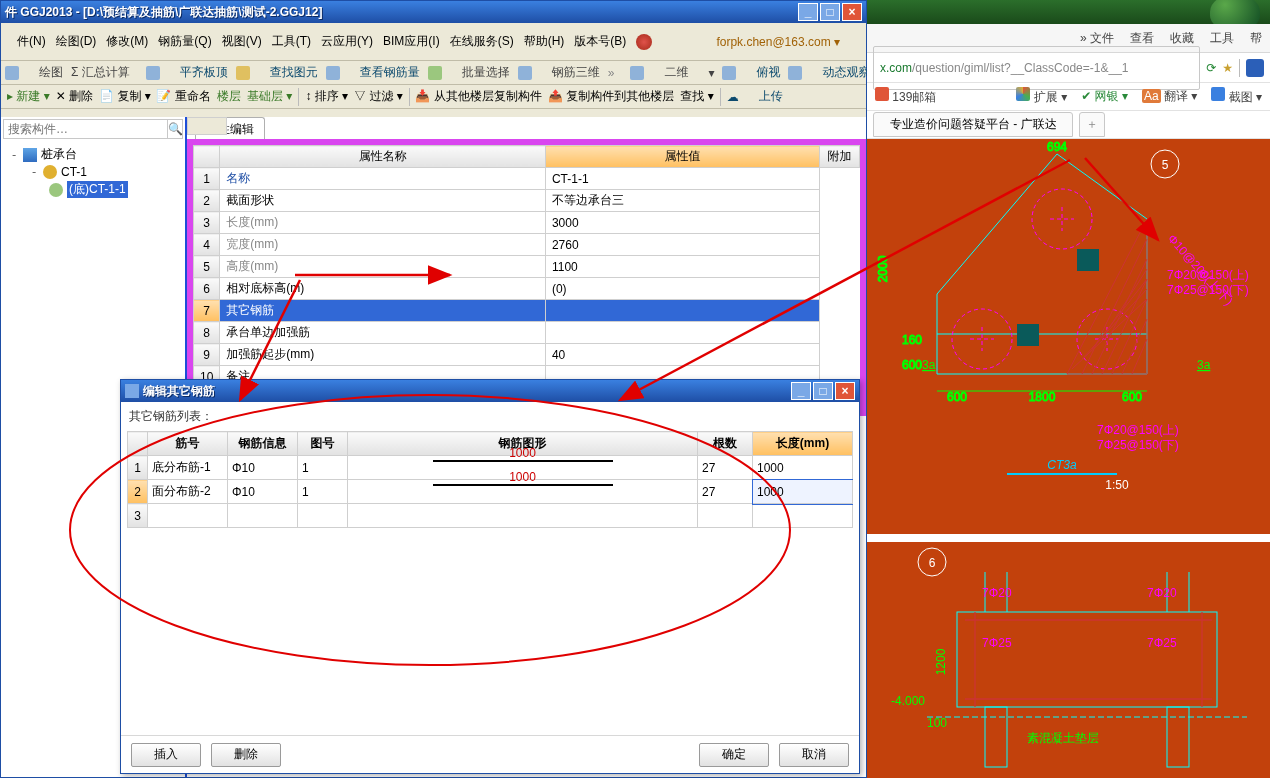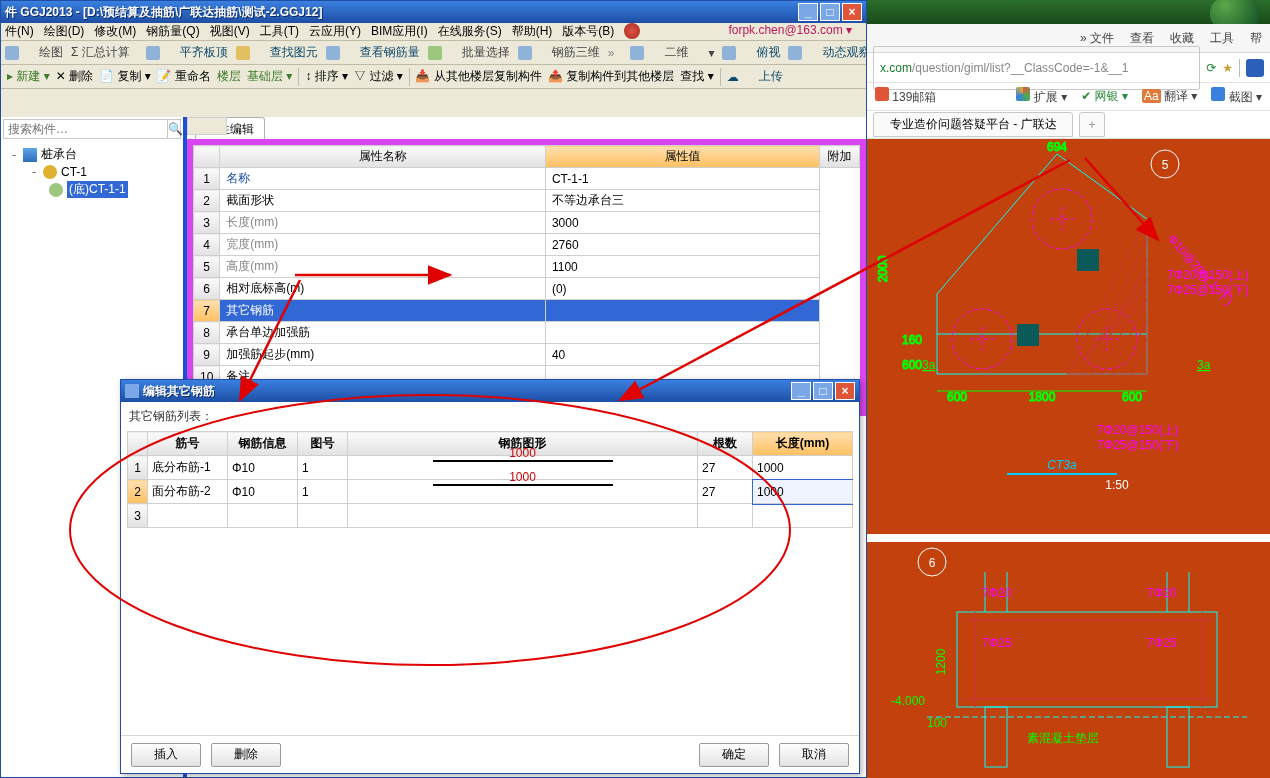--- a/index.html
+++ b/index.html
@@ -4,35 +4,35 @@
 <style>
   *{box-sizing:border-box;margin:0;padding:0;font-family:'Microsoft YaHei','SimSun',Arial,sans-serif;font-size:12px}
   body{background:#fff;width:1270px;height:778px;overflow:hidden;position:relative}
   
   .app{position:absolute;left:0;top:0;width:867px;height:778px;background:#ece9d8;border:1px solid #1e4ea5}
   .tbar{height:22px;background:linear-gradient(#3a80e0,#1e4ea5);color:#fff;display:flex;align-items:center;padding:0 4px}
   .tbar .title{flex:1;font-weight:bold;text-shadow:1px 1px 0 #0b2a63}
   .tbar .wbtn{width:20px;height:18px;margin-left:2px;border:1px solid #fff;display:flex;align-items:center;justify-content:center;font-weight:bold;font-family:Arial;cursor:default}
   .tbar .wbtn.close{background:#e05538}
   .tbar .wbtn.min,.tbar .wbtn.max{background:#7aa8e6}
-  .menubar{height:18px;background:#ece9d8;display:flex;padding:0 4px;border-bottom:1px solid #c0bca8}
+  .menubar{height:38px;background:#ece9d8;display:flex;align-items:center;padding:0 16px;border-bottom:1px solid #c0bca8}
   .menubar span{margin-right:10px;white-space:nowrap}
-  .email{margin-left:auto;color:#be185d}
+  .email{margin-left:auto;color:#a16207}
   .toolbar{height:24px;background:#ece9d8;display:flex;align-items:center;padding:0 4px;border-bottom:1px solid #c0bca8;gap:8px}
   .tb-item{display:flex;align-items:center;gap:20px;color:#444;white-space:nowrap}
   .tb-item.dis{color:#0c4a6e}
   .ico{width:14px;height:14px;display:inline-block;background:#8fb2d9;border-radius:2px}
   .ico.g{background:#9bc77e}
   .ico.y{background:#e0c060}
   .sep{width:1px;height:18px;background:#bbb}
   .cc-row{height:24px;background:#ece9d8;display:flex;align-items:center;padding:0 6px;border-bottom:1px solid #c0bca8;gap:6px}
   .cc-row .arrow{color:#3a7a28}
   .cc-row .drop{color:#3a7a28}
   
-  .leftpane{position:absolute;left:0;top:116px;width:186px;bottom:0;background:#fff;border-right:4px solid #1d4ed8}
+  .leftpane{position:absolute;left:0;top:116px;width:186px;bottom:0;background:#fff;border-right:2px solid #1d4ed8}
   .searchwrap{display:flex;border:1px solid #c8c8c8;margin:2px}
   .searchwrap input{flex:1;border:none;padding:2px 4px;font-size:12px;outline:none}
   .searchwrap .sb{width:22px;display:flex;align-items:center;justify-content:center;border-left:1px solid #c8c8c8;color:#666}
   .tree{padding:4px 2px}
   .tree-row{display:flex;align-items:center;gap:4px;padding:1px 0 1px 6px}
   .tree-row .tg{width:10px;text-align:center;color:#666;font-family:monospace}
   .tree-row .nicon{width:14px;height:14px;display:inline-block}
   .nicon.root{background:linear-gradient(#5fa5e6,#2f6cc0)}
   .nicon.grp{background:#e0b030;border-radius:50%}
   .nicon.leaf{background:#9bc77e;border-radius:50%}

